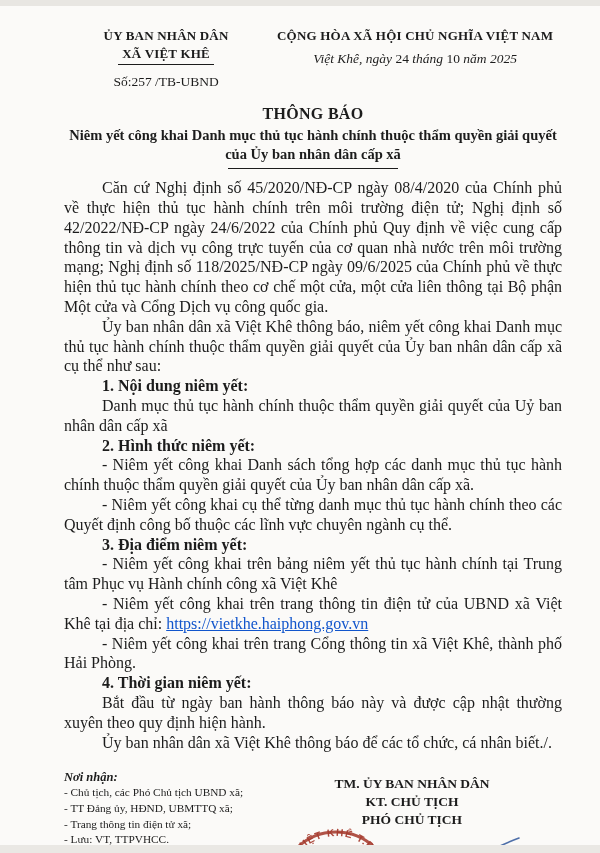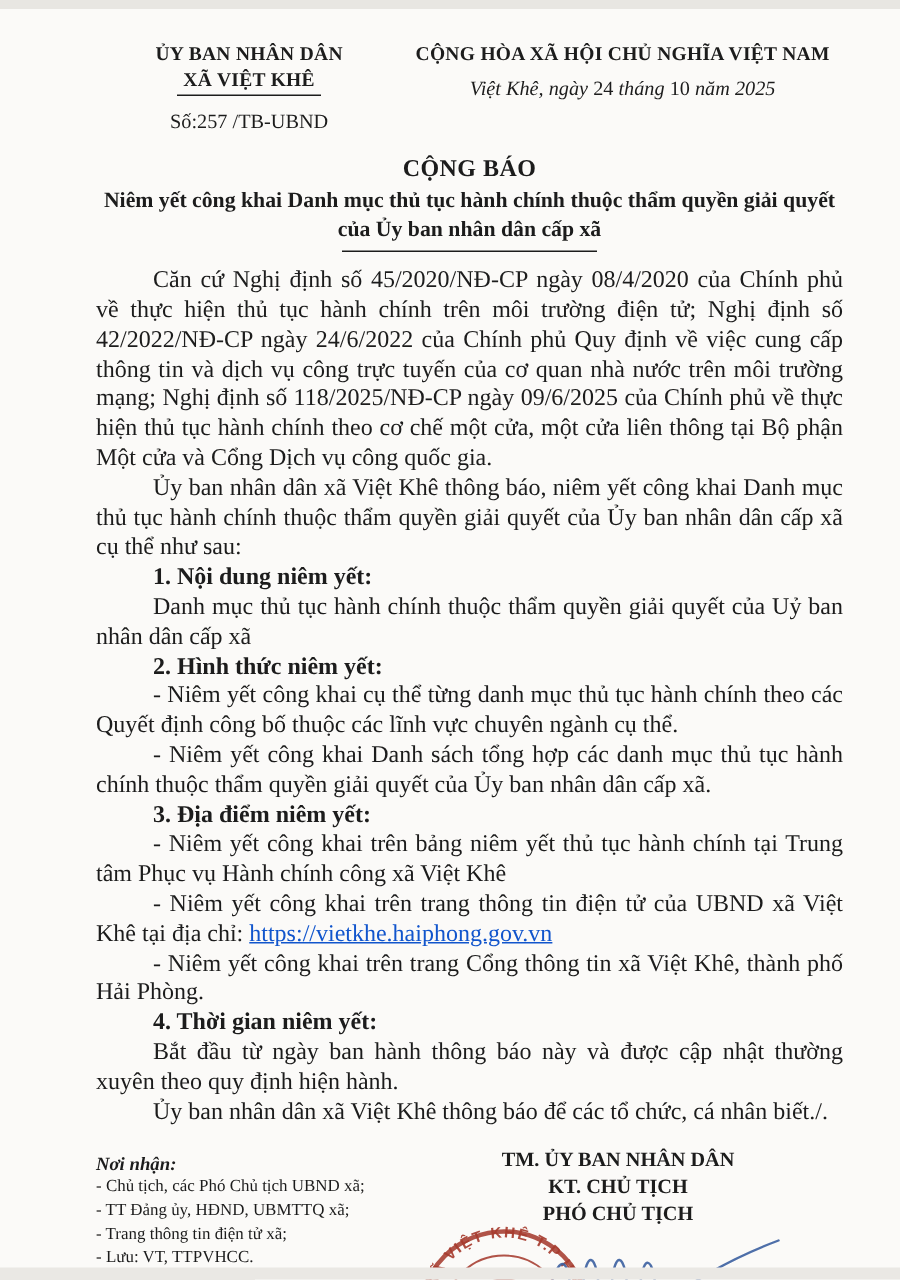--- a/index.html
+++ b/index.html
@@ -32,21 +32,21 @@
   
   .body-txt{margin-top:9px;font-size:16px;line-height:19.8px;}
   .body-txt p{margin:0;text-indent:38px;text-align:justify;}
   .body-txt .sect{font-weight:bold;text-indent:38px;text-align:left;}
   a.doc-link{color:#1155cc;text-decoration:underline;}
   
   .footer{position:relative;margin-top:4px;height:205px;}
   .recipients{position:absolute;left:0;top:14px;width:250px;}
   .recipients-label{font-weight:bold;font-style:italic;font-size:12.5px;}
   .recipients-item{font-size:11.3px;line-height:1.38;}
-  .sig-block{position:absolute;right:0;top:10px;width:300px;text-align:center;}
+  .sig-block{position:absolute;right:0;top:20px;width:300px;text-align:center;}
   .sig1{font-weight:bold;font-size:13.5px;}
   .sig2{font-weight:bold;font-size:13.5px;margin-top:2px;}
   .sig3{font-weight:bold;font-size:13.5px;margin-top:2px;}
   .seal-wrap{position:absolute;left:14px;top:52px;width:120px;height:120px;}
   .sign-wrap{position:absolute;left:95px;top:52px;width:195px;height:105px;}
   .signer-name{position:absolute;left:118px;top:117px;width:170px;text-align:center;font-weight:bold;font-size:14px;}
 </style>
 </head>
 <body>
 
@@ -60,36 +60,36 @@
       <div><span class="hdr-issuer2">XÃ VIỆT KHÊ</span></div>
       <div class="hdr-docnum">Số:257 /TB-UBND</div>
     </div>
     <div class="hdr-right">
       <div class="hdr-nat1">CỘNG HÒA XÃ HỘI CHỦ NGHĨA VIỆT NAM</div>
       <div class="hdr-date"><span>Việt Khê, ngày </span><span class="upright">24</span><span> tháng </span><span class="upright">10</span><span> năm 2025</span></div>
     </div>
   </div>
 
   <div class="title">
-    <div class="title-kind">CỘNG BÁO</div>
+    <div class="title-kind">THÔNG BÁO</div>
     <div class="title-sub">
       <div>Niêm yết công khai Danh mục thủ tục hành chính thuộc thẩm quyền giải quyết</div>
       <div>của Ủy ban nhân dân cấp xã</div>
     </div>
     <div class="title-rule"></div>
   </div>
 
   <div class="body-txt">
     <p>Căn cứ Nghị định số 45/2020/NĐ-CP ngày 08/4/2020 của Chính phủ về thực hiện thủ tục hành chính trên môi trường điện tử; Nghị định số 42/2022/NĐ-CP ngày 24/6/2022 của Chính phủ Quy định về việc cung cấp thông tin và dịch vụ công trực tuyến của cơ quan nhà nước trên môi trường mạng; Nghị định số 118/2025/NĐ-CP ngày 09/6/2025 của Chính phủ về thực hiện thủ tục hành chính theo cơ chế một cửa, một cửa liên thông tại Bộ phận Một cửa và Cổng Dịch vụ công quốc gia.</p>
     <p>Ủy ban nhân dân xã Việt Khê thông báo, niêm yết công khai Danh mục thủ tục hành chính thuộc thẩm quyền giải quyết của Ủy ban nhân dân cấp xã cụ thể như sau:</p>
     <div class="sect">1. Nội dung niêm yết:</div>
     <p>Danh mục thủ tục hành chính thuộc thẩm quyền giải quyết của Uỷ ban nhân dân cấp xã</p>
     <div class="sect">2. Hình thức niêm yết:</div>
+    <p>- Niêm yết công khai Danh sách tổng hợp các danh mục thủ tục hành chính thuộc thẩm quyền giải quyết của Ủy ban nhân dân cấp xã.</p>
     <p>- Niêm yết công khai cụ thể từng danh mục thủ tục hành chính theo các Quyết định công bố thuộc các lĩnh vực chuyên ngành cụ thể.</p>
-    <p>- Niêm yết công khai Danh sách tổng hợp các danh mục thủ tục hành chính thuộc thẩm quyền giải quyết của Ủy ban nhân dân cấp xã.</p>
     <div class="sect">3. Địa điểm niêm yết:</div>
     <p>- Niêm yết công khai trên bảng niêm yết thủ tục hành chính tại Trung tâm Phục vụ Hành chính công xã Việt Khê</p>
     <p><span>- Niêm yết công khai trên trang thông tin điện tử của UBND xã Việt Khê tại địa chỉ: </span><a href="#" class="doc-link">https://vietkhe.haiphong.gov.vn</a></p>
     <p>- Niêm yết công khai trên trang Cổng thông tin xã Việt Khê, thành phố Hải Phòng.</p>
     <div class="sect">4. Thời gian niêm yết:</div>
     <p>Bắt đầu từ ngày ban hành thông báo này và được cập nhật thường xuyên theo quy định hiện hành.</p>
     <p>Ủy ban nhân dân xã Việt Khê thông báo để các tổ chức, cá nhân biết./.</p>
   </div>
 
   <div class="footer">

